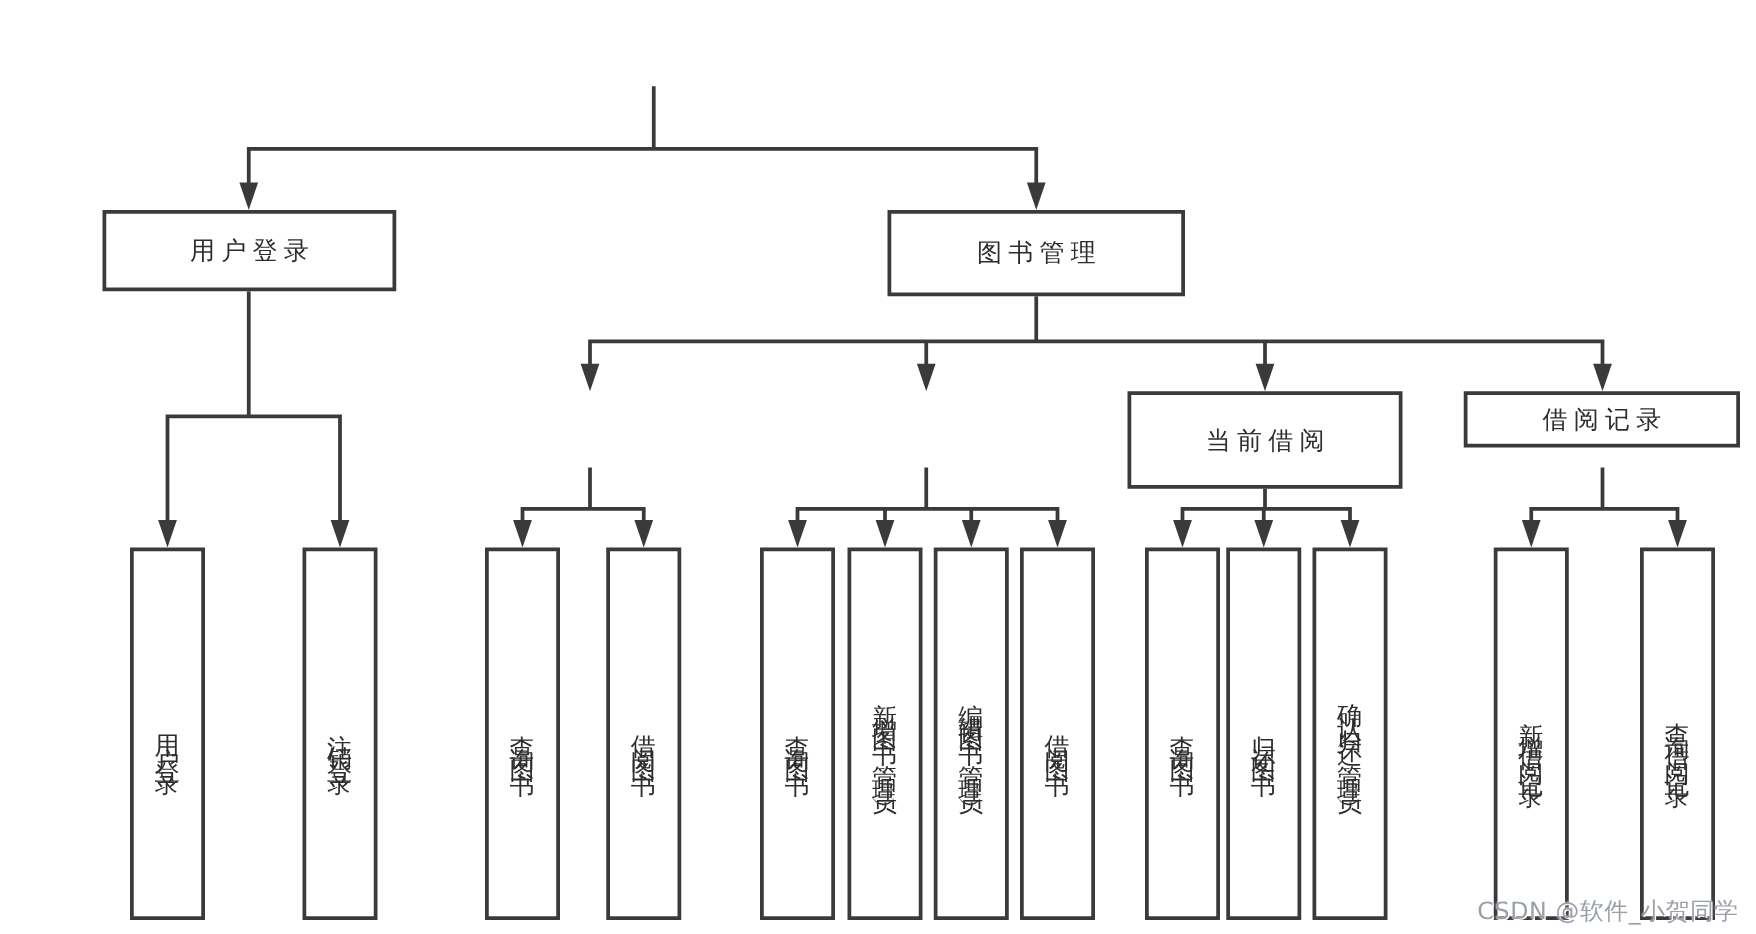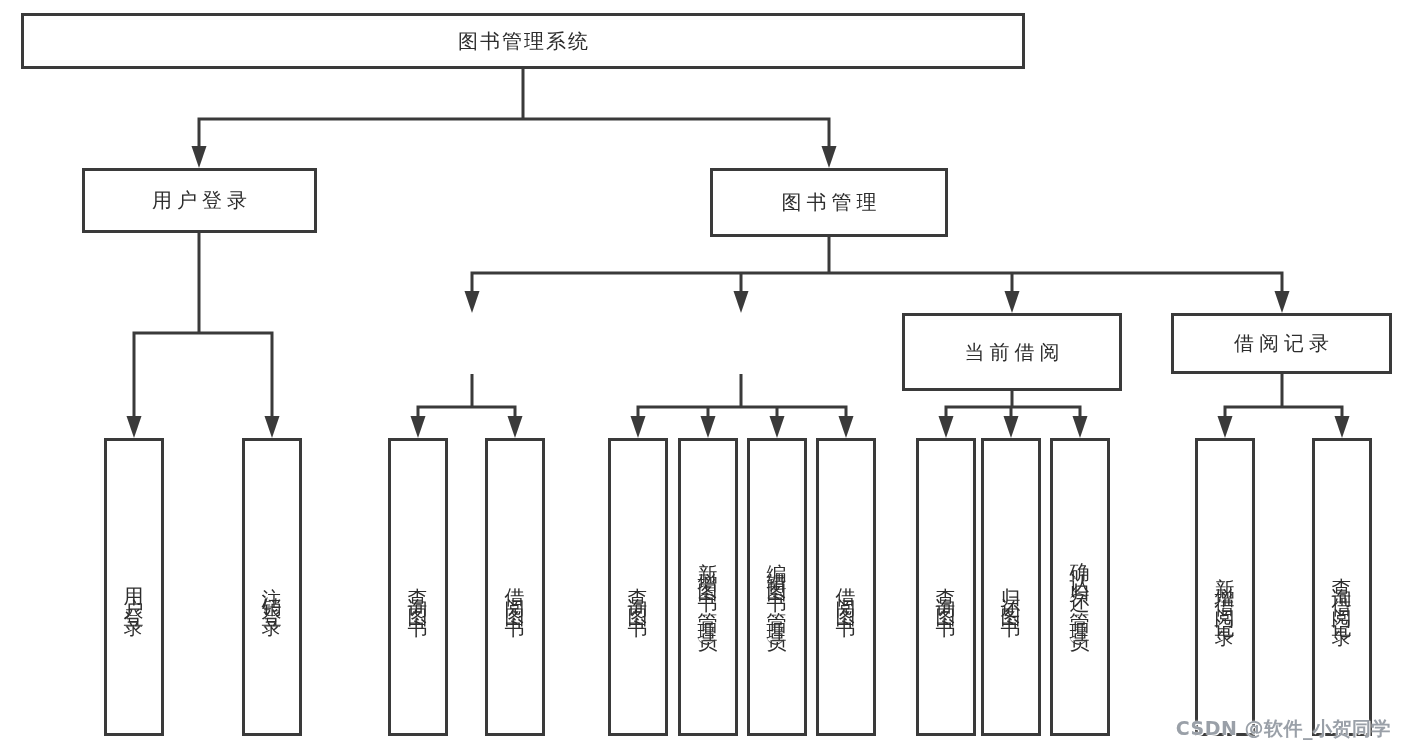--- a/index.html
+++ b/index.html
@@ -45,21 +45,20 @@
   }
   .watermark {
     position: absolute;
     right: 14px;
     bottom: 5px;
     z-index: 2;
     font-size: 19px;
     letter-spacing: 0.5px;
     color: var(--watermark, #9aa0a8);
     text-shadow: 0 0 2px #ffffff, 1px 1px 0 #ffffff;
-    font-weight: bold;
   }
 </style>
 </head>
 <body>
 
 <div class="stage">
 
   <svg class="wires" width="1405" height="747" viewBox="0 0 1405 747">
 
     <path d="M523,69 V119 M199,148 V119 H829 V148"></path>
@@ -90,35 +89,32 @@
     <polygon points="700.5,416 715.5,416 708,438"></polygon>
     <polygon points="769.5,416 784.5,416 777,438"></polygon>
     <polygon points="838.5,416 853.5,416 846,438"></polygon>
     <polygon points="938.5,416 953.5,416 946,438"></polygon>
     <polygon points="1003.5,416 1018.5,416 1011,438"></polygon>
     <polygon points="1072.5,416 1087.5,416 1080,438"></polygon>
     <polygon points="1217.5,416 1232.5,416 1225,438"></polygon>
     <polygon points="1334.5,416 1349.5,416 1342,438"></polygon>
   </svg>
 
-  <div class="node h" style="left:21px; top:13px; width:1004px; height:56px;">
-    <span class="lbl title">图书管理系统</span>
-  </div>
 
   <div class="node h" style="left:82px; top:168px; width:235px; height:65px;">
     <span class="lbl">用户登录</span>
   </div>
   <div class="node h" style="left:710px; top:168px; width:238px; height:69px;text-align:center;">
     <span class="lbl">图书管理</span>
   </div>
 
   <div class="node h" style="left:902px; top:313px; width:220px; height:78px;">
     <span class="lbl">当前借阅</span>
   </div>
-  <div class="node h" style="left:1171px; top:313px; width:221px; height:61px;">
+  <div class="node h" style="left:1171px; top:313px; width:221px; height:45px;">
     <span class="lbl">借阅记录</span>
   </div>
 
   <div class="node v" style="left:104px; top:438px; width:60px; height:298px;">
     <span class="lbl">用户登录</span>
   </div>
   <div class="node v" style="left:242px; top:438px; width:60px; height:298px;">
     <span class="lbl">注销登录</span>
   </div>
 

